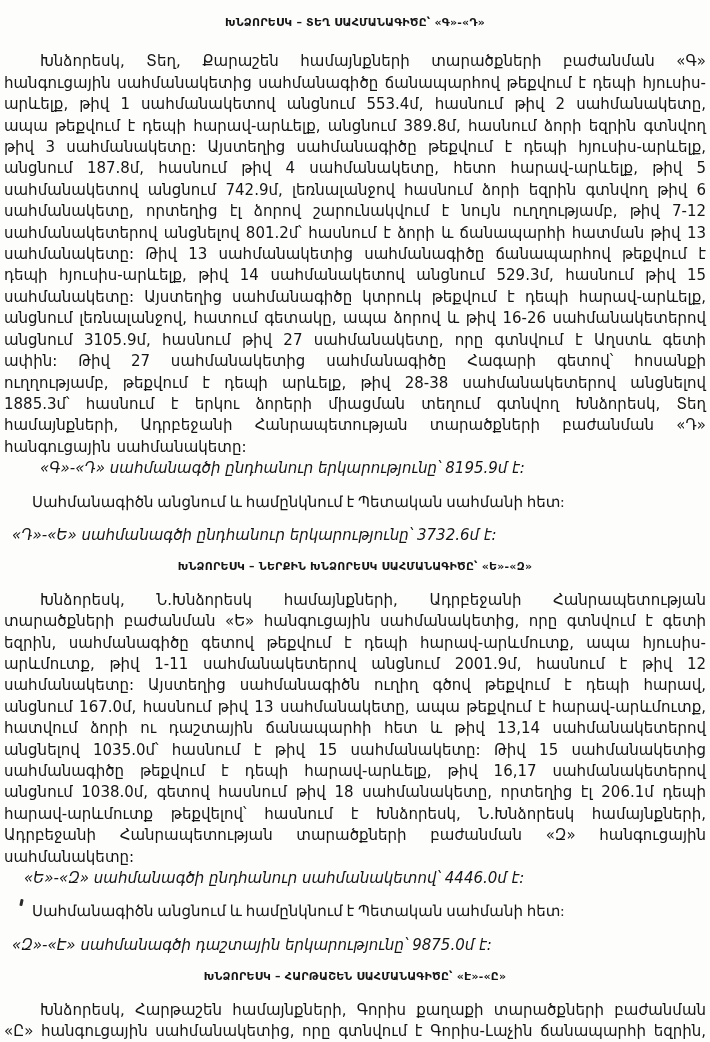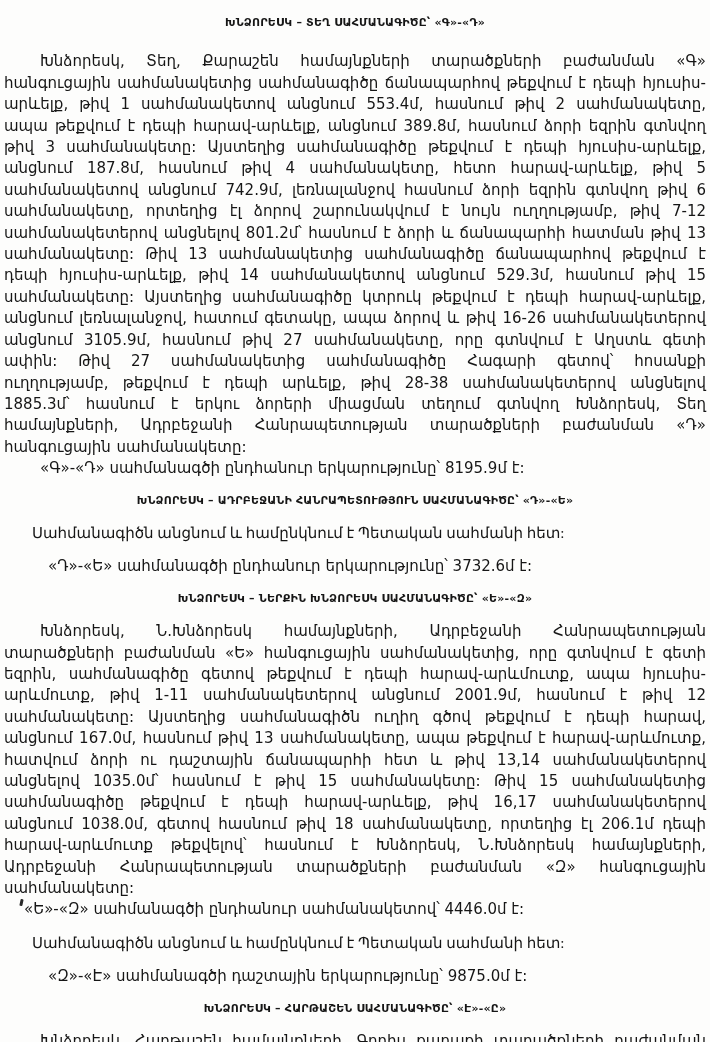--- a/index.html
+++ b/index.html
@@ -26,25 +26,25 @@
     letter-spacing: 0.2px;
     margin: 10px 0 12px 0;
   }
   .title { margin: 0 0 18px 0; }
   .para {
     text-align: justify;
     text-indent: 36px;
     margin: 0;
     word-spacing: 1px;
   }
-  .total { margin: 0; }
+  .total { margin: 0; font-style: italic; }
   .ind36 { padding-left: 36px; }
   .ind20 { padding-left: 20px; }
   .ind16 { padding-left: 16px; }
-  .ind8  { padding-left: 8px; margin-left: 36px; }
+  .ind8  { padding-left: 8px; }
   .statement { margin: 12px; font-family: Liberation Serif, serif; }
   .scan-artifact {
     position: absolute;
     left: 20px;
     top: 899px;
     width: 3px;
     height: 7px;
     background: #2a2a2a;
     transform: rotate(12deg);
     border-radius: 1px;
@@ -54,21 +54,20 @@
 <body>
 
 <div class="page">
 
   <div class="heading title">ԽՆՁՈՐԵՍԿ – ՏԵՂ ՍԱՀՄԱՆԱԳԻԾԸ՝ «Գ»-«Դ»</div>
 
   <p class="para">Խնձորեսկ, Տեղ, Քարաշեն համայնքների տարածքների բաժանման «Գ» հանգուցային սահմանակետից սահմանագիծը ճանապարհով թեքվում է դեպի հյուսիս-արևելք, թիվ 1 սահմանակետով անցնում 553.4մ, հասնում թիվ 2 սահմանակետը, ապա թեքվում է դեպի հարավ-արևելք, անցնում 389.8մ, հասնում ձորի եզրին գտնվող թիվ 3 սահմանակետը: Այստեղից սահմանագիծը թեքվում է դեպի հյուսիս-արևելք, անցնում 187.8մ, հասնում թիվ 4 սահմանակետը, հետո հարավ-արևելք, թիվ 5 սահմանակետով անցնում 742.9մ, լեռնալանջով հասնում ձորի եզրին գտնվող թիվ 6 սահմանակետը, որտեղից էլ ձորով շարունակվում է նույն ուղղությամբ, թիվ 7-12 սահմանակետերով անցնելով 801.2մ՝ հասնում է ձորի և ճանապարհի հատման թիվ 13 սահմանակետը: Թիվ 13 սահմանակետից սահմանագիծը ճանապարհով թեքվում է դեպի հյուսիս-արևելք, թիվ 14 սահմանակետով անցնում 529.3մ, հասնում թիվ 15 սահմանակետը: Այստեղից սահմանագիծը կտրուկ թեքվում է դեպի հարավ-արևելք, անցնում լեռնալանջով, հատում գետակը, ապա ձորով և թիվ 16-26 սահմանակետերով անցնում 3105.9մ, հասնում թիվ 27 սահմանակետը, որը գտնվում է Աղստև գետի ափին: Թիվ 27 սահմանակետից սահմանագիծը Հագարի գետով՝ հոսանքի ուղղությամբ, թեքվում է դեպի արևելք, թիվ 28-38 սահմանակետերով անցնելով 1885.3մ՝ հասնում է երկու ձորերի միացման տեղում գտնվող Խնձորեսկ, Տեղ համայնքների, Ադրբեջանի Հանրապետության տարածքների բաժանման «Դ» հանգուցային սահմանակետը:</p>
 
   <p class="total ind36">«Գ»-«Դ» սահմանագծի ընդհանուր երկարությունը՝ 8195.9մ է:</p>
 
-  <div class="heading">ԽՆՁՈՐԵՍԿ – ԱԴՐԲԵՋԱՆԻ ՀԱՆՐԱՊԵՏՈՒԹՅՈՒՆ ՍԱՀՄԱՆԱԳԻԾԸ՝ «Դ»-«Ե»</div>
 
   <p class="statement ind16">Սահմանագիծն անցնում և համընկնում է Պետական սահմանի հետ:</p>
 
   <p class="total ind8">«Դ»-«Ե» սահմանագծի ընդհանուր երկարությունը՝ 3732.6մ է:</p>
 
   <div class="heading">ԽՆՁՈՐԵՍԿ – ՆԵՐՔԻՆ ԽՆՁՈՐԵՍԿ ՍԱՀՄԱՆԱԳԻԾԸ՝ «Ե»-«Զ»</div>
 
   <p class="para">Խնձորեսկ, Ն.Խնձորեսկ համայնքների, Ադրբեջանի Հանրապետության տարածքների բաժանման «Ե» հանգուցային սահմանակետից, որը գտնվում է գետի եզրին, սահմանագիծը գետով թեքվում է դեպի հարավ-արևմուտք, ապա հյուսիս-արևմուտք, թիվ 1-11 սահմանակետերով անցնում 2001.9մ, հասնում է թիվ 12 սահմանակետը: Այստեղից սահմանագիծն ուղիղ գծով թեքվում է դեպի հարավ, անցնում 167.0մ, հասնում թիվ 13 սահմանակետը, ապա թեքվում է հարավ-արևմուտք, հատվում ձորի ու դաշտային ճանապարհի հետ և թիվ 13,14 սահմանակետերով անցնելով 1035.0մ՝ հասնում է թիվ 15 սահմանակետը: Թիվ 15 սահմանակետից սահմանագիծը թեքվում է դեպի հարավ-արևելք, թիվ 16,17 սահմանակետերով անցնում 1038.0մ, գետով հասնում թիվ 18 սահմանակետը, որտեղից էլ 206.1մ դեպի հարավ-արևմուտք թեքվելով՝ հասնում է Խնձորեսկ, Ն.Խնձորեսկ համայնքների, Ադրբեջանի Հանրապետության տարածքների բաժանման «Զ» հանգուցային սահմանակետը:</p>
 
   <p class="total ind20">«Ե»-«Զ» սահմանագծի ընդհանուր սահմանակետով՝ 4446.0մ է:</p>

